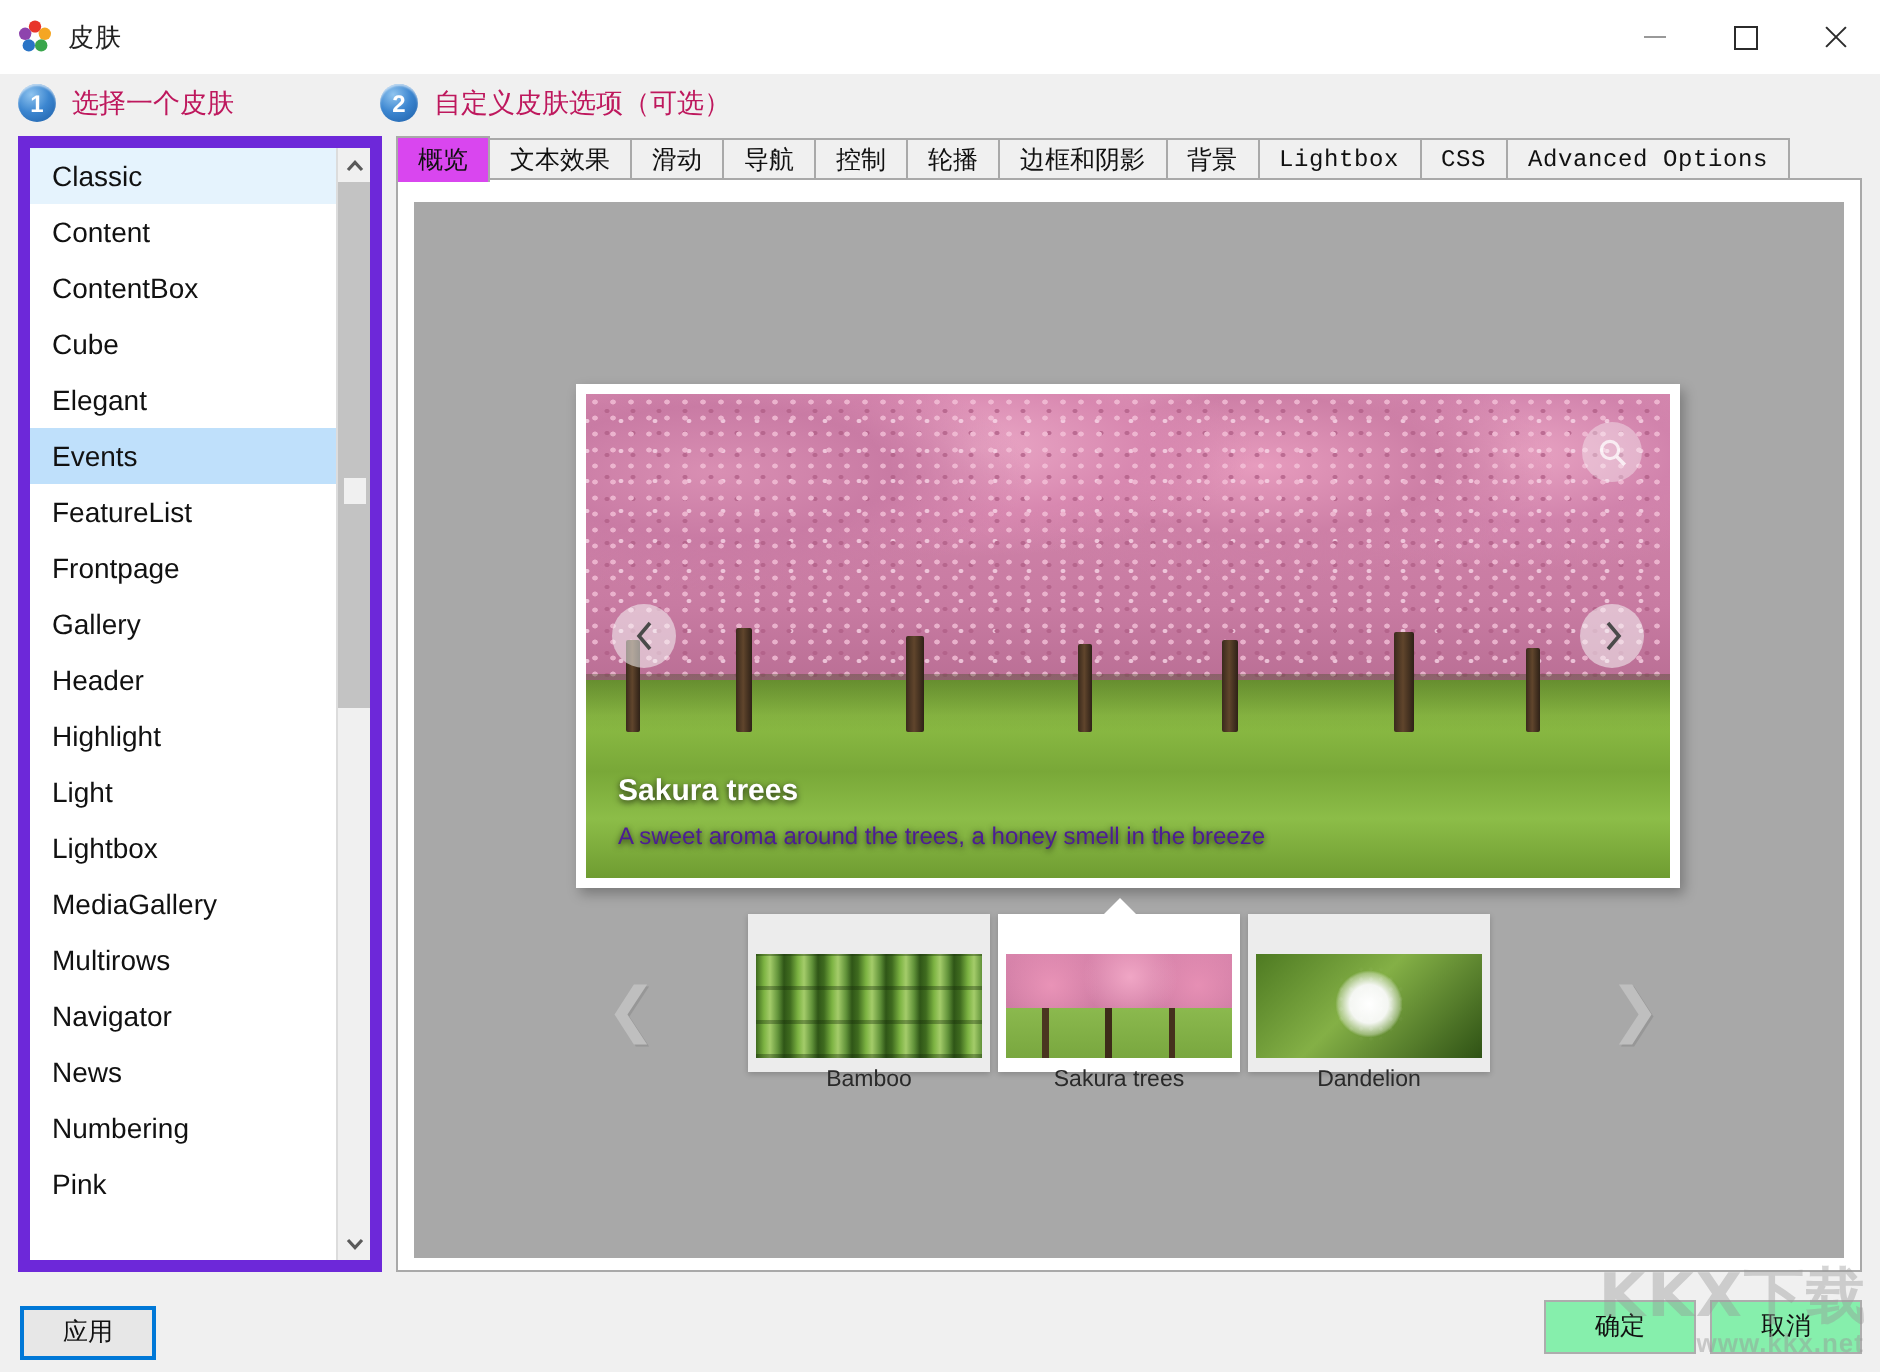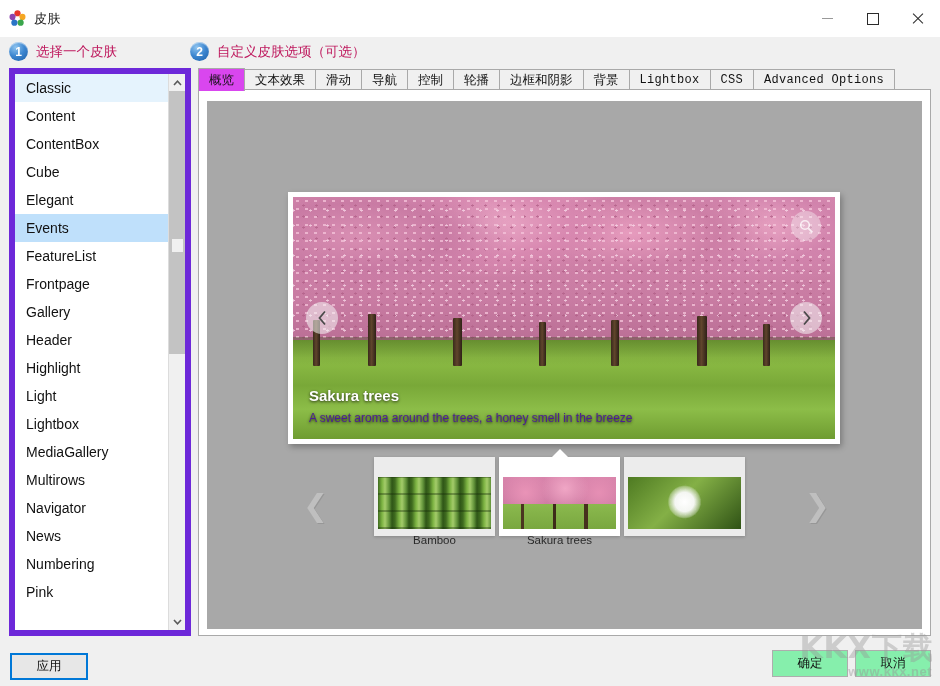--- a/index.html
+++ b/index.html
@@ -286,21 +286,21 @@
     mask-image: radial-gradient(circle 26px at 50% 48%, #000 0%, rgba(0,0,0,0) 75%);
   }
 
   
   .btn {
     position: absolute; height: 27px; font-size: 12.5px;
     background: #86efac; border: 1px solid #adadad; color: #111;
     display: flex; align-items: center; justify-content: center;
   }
   .btn-apply {
-    left: 10px; top: 653px; width: 78px;
+    left: 10px; top: 653px; width: 68px;
     background: #e7e7e7; border: 2px solid #0078d7;
   }
   .btn-ok { left: 772px; top: 650px; width: 76px; }
   .btn-cancel { left: 855px; top: 650px; width: 76px; }
 
   
   .watermark {
     position: absolute; right: 4px; top: 628px; width: 150px; height: 58px;
     pointer-events: none;
   }
@@ -458,20 +458,21 @@
             <div class="pointer"></div>
             <div class="thumb-img">
               <div class="art-sakura"></div>
             </div>
             <div class="thumb-cap">Sakura trees</div>
           </div>
           <div class="thumb">
             <div class="thumb-img">
               <div class="art-dandelion"></div>
             </div>
+            <div class="thumb-cap">Dandelion</div>
           </div>
         </div>
     </div>
 
   </div>
 </div>
 
 <div class="btn btn-apply">应用</div>
 <div class="btn btn-ok">确定</div>
 <div class="btn btn-cancel">取消</div>

